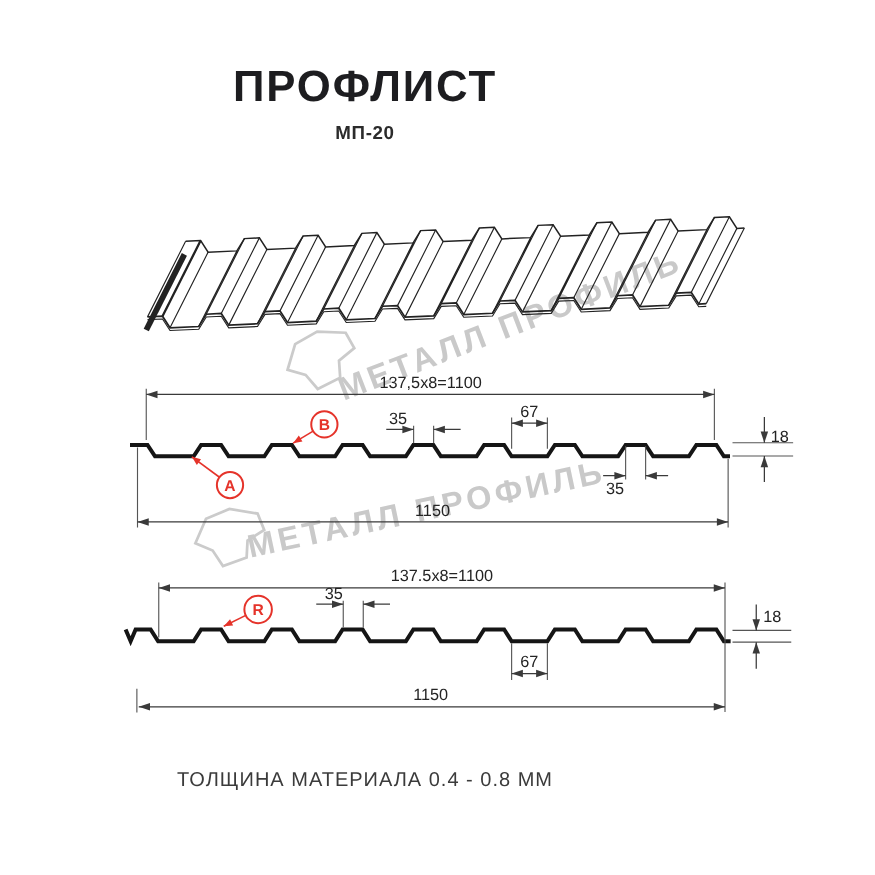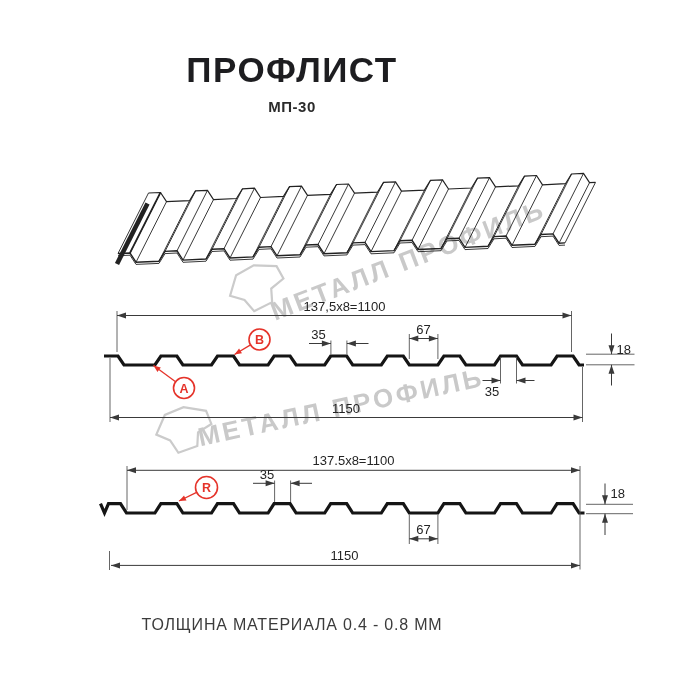--- a/index.html
+++ b/index.html
@@ -17,21 +17,21 @@
   .thin{stroke:#555;stroke-width:0.9;fill:none;}
   .dline{stroke:#3a3a3a;stroke-width:1;fill:none;}
   .prof{stroke:#151515;stroke-width:3.2;fill:none;stroke-linejoin:miter;}
   .sheet{stroke:#222;fill:none;stroke-linejoin:miter;}
   .red{stroke:#e5332a;fill:none;}
 </style>
 </head>
 <body>
 
 <div id="title" class="hdr">ПРОФЛИСТ</div>
-<div id="subtitle" class="hdr">МП-30</div>
+<div id="subtitle" class="hdr">МП-20</div>
 <div id="footer" class="hdr">ТОЛЩИНА МАТЕРИАЛА 0.4 - 0.8 ММ</div>
 
 <svg width="700" height="700" viewBox="0 0 700 700">
   <defs>
     <marker id="mA" viewBox="0 0 10 8" refX="9.5" refY="4" markerWidth="10" markerHeight="8" orient="auto-start-reverse" markerUnits="userSpaceOnUse">
       <path d="M0.5,1 L9.5,4 L0.5,7 Z" fill="#3a3a3a"></path>
     </marker>
     <marker id="mRed" viewBox="0 0 8 8" refX="7.5" refY="4" markerWidth="8" markerHeight="8" orient="auto-start-reverse" markerUnits="userSpaceOnUse">
       <path d="M0.5,1.2 L7.5,4 L0.5,6.8 Z" fill="#e5332a"></path>
     </marker>

